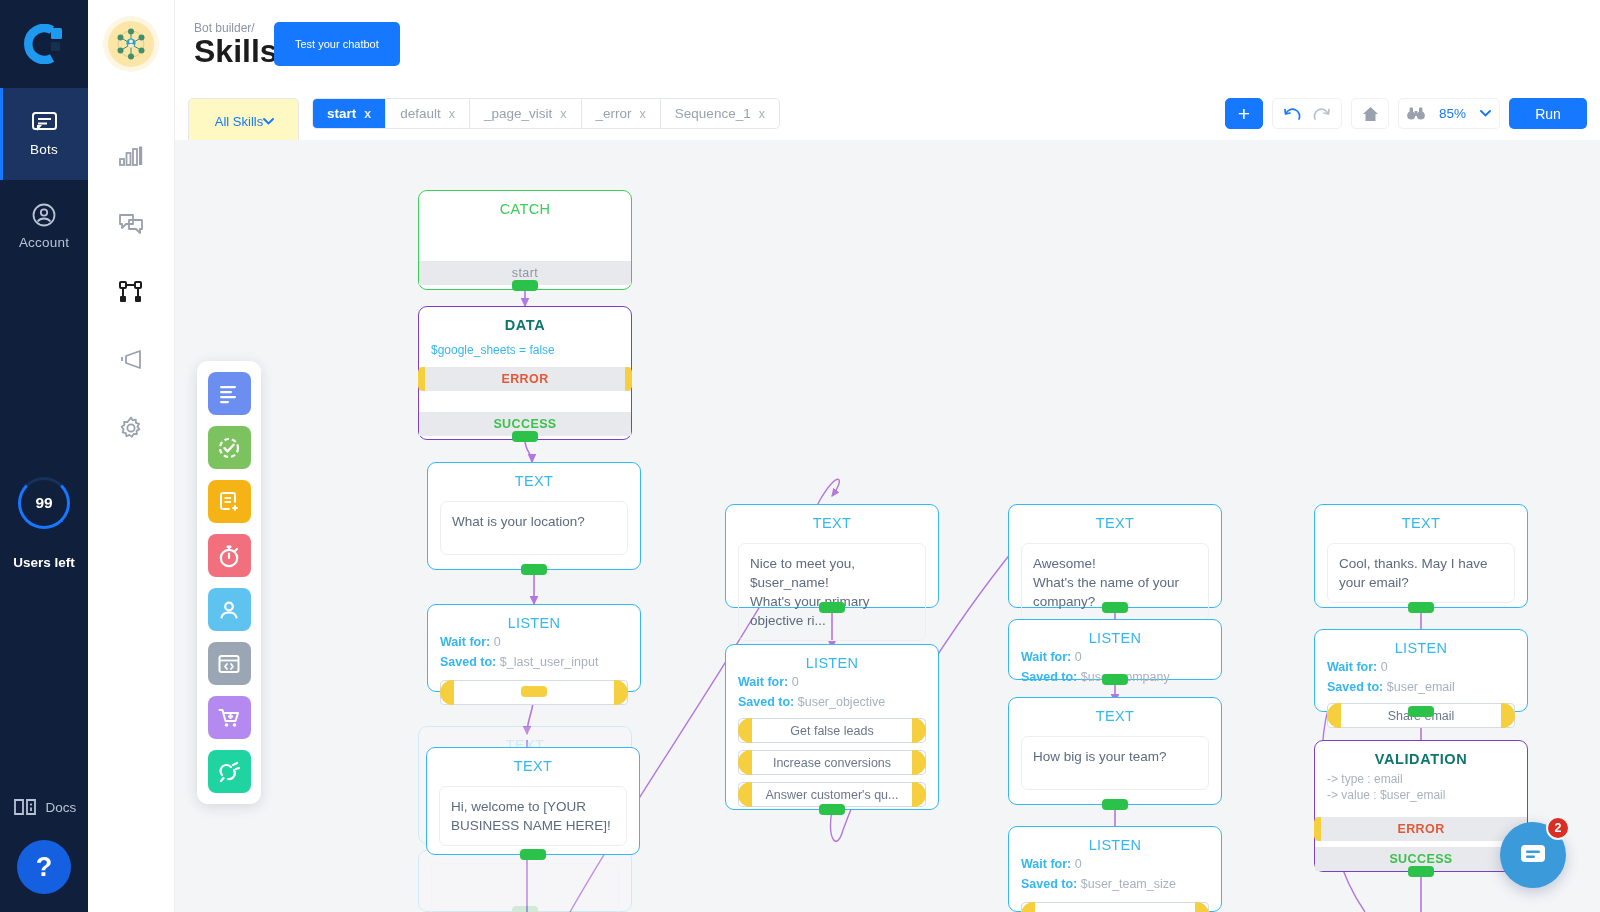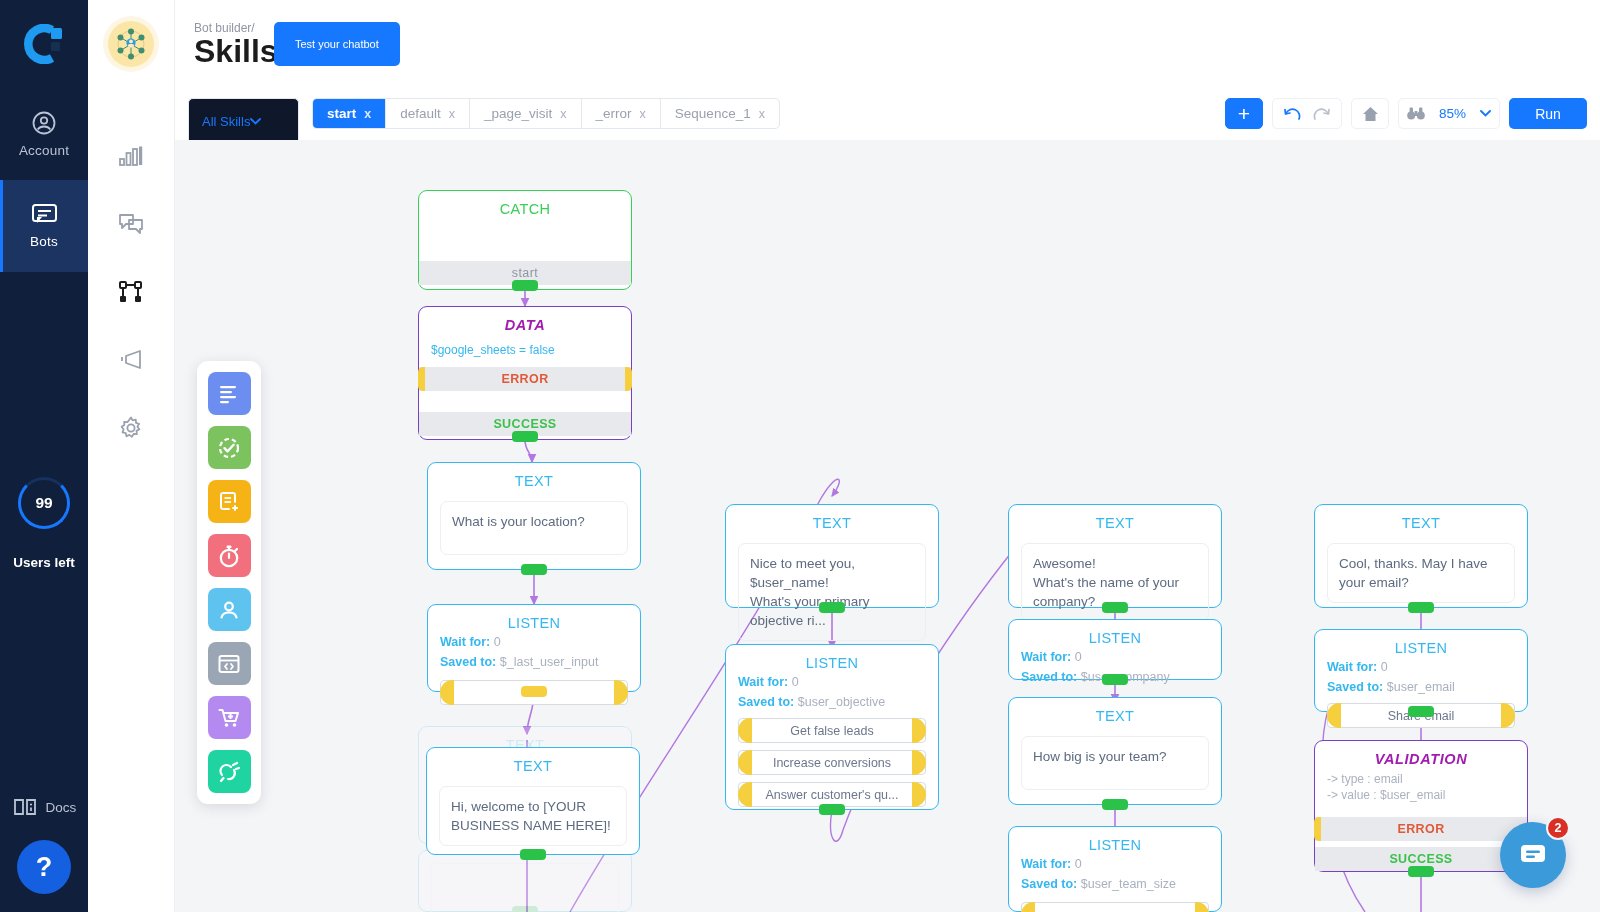--- a/index.html
+++ b/index.html
@@ -64,22 +64,22 @@
   .test-btn {
     position: absolute; left: 99px; top: 22px; height: 44px; padding: 0 21px;
     background: #1677ff; color: #fff; border: none; border-radius: 5px;
     font-size: 11px; font-family: inherit; cursor: pointer;
   }
 
   
   .tabbar { position: absolute; left: 175px; top: 88px; width: 1425px; height: 52px; background: #fff; }
   .allskills {
     position: absolute; left: 13px; top: 10px; width: 111px; height: 47px;
-    border: 1px solid #e4e7ec; border-radius: 5px; background: #0f172a;
-    display: flex; align-items: center; justify-content: flex-start;
+    border: 1px solid #e4e7ec; border-radius: 5px; background: #fef9c3;
+    display: flex; align-items: center; justify-content: center;
     padding: 0 11px 0 13px; cursor: pointer;
   }
   .allskills span { color: #1677ff; font-size: 13px; }
   .tabs {
     position: absolute; left: 137px; top: 10px; height: 31px;
     display: flex; border: 1px solid #e4e7ec; border-radius: 5px; overflow: hidden; background: #fff;
   }
   .tab {
     display: flex; align-items: center; gap: 8px; padding: 0 14px;
     font-size: 13.5px; color: #9aa1ae; border-right: 1px solid #e4e7ec; cursor: pointer;
@@ -126,21 +126,21 @@
     position: absolute; background: #fff; border-radius: 9px;
     border: 1.6px solid #35b7f0; z-index: 10;
   }
   .node.green { border-color: #38cf57; }
   .node.purple { border-color: #7b3fc4; }
   .node .title {
     text-align: center; font-size: 14.5px; color: #35b7f0;
     padding-top: 10px; letter-spacing: .3px;
   }
   .node.green .title { color: #38cf57; text-align: center; }
-  .node.purple .title { color: #a21caf; font-weight: bold; letter-spacing: .6px; font-style: italic; }
+  .node.purple .title { color: #0f766e; font-weight: bold; letter-spacing: .6px; }
   .msg-box {
     margin: 12px 12px 0; border: 1px solid #eceef2; border-radius: 7px;
     padding: 10px 11px; font-size: 13.5px; color: #5d6b80; line-height: 19px; min-height: 54px;
   }
   .kv { padding: 3px 12px 0; font-size: 12.5px; line-height: 17px; }
   .kv b { color: #35b7f0; font-weight: bold; }
   .kv i { color: #a9b1bf; font-style: normal; }
   .code-line { padding: 10px 12px 0; font-size: 12px; color: #35b7f0; }
   .val-line { padding: 4px 12px 0; font-size: 12px; color: #aab2c0; line-height: 16px; }
   .strip {
@@ -195,37 +195,37 @@
 
   <div class="rail">
     <div class="rail-logo">
       <svg width="44" height="40" viewBox="0 0 44 40">
         <path d="M30 6 A16 16 0 1 0 30 34" fill="none" stroke="#1e9bf0" stroke-width="8.5" stroke-linecap="butt"></path>
         <rect x="29" y="4" width="11" height="11" rx="1.5" fill="#1e9bf0"></rect>
         <rect x="29" y="18" width="9" height="9" rx="1.5" fill="#16314f"></rect>
       </svg>
     </div>
 
-    <div class="rail-item dim">
-      <svg width="26" height="26" viewBox="0 0 26 26">
-        <circle cx="13" cy="13" r="10.5" fill="none" stroke="#b9c3d4" stroke-width="1.8"></circle>
-        <circle cx="13" cy="10.5" r="3.2" fill="none" stroke="#b9c3d4" stroke-width="1.8"></circle>
-        <path d="M6.6 19.5 A7.4 6 0 0 1 19.4 19.5" fill="none" stroke="#b9c3d4" stroke-width="1.8"></path>
-      </svg>
-      <span class="lbl">Account</span>
-    </div>
-
     <div class="rail-item active">
       <svg width="27" height="24" viewBox="0 0 27 24">
         <rect x="2" y="2" width="23" height="16" rx="2.5" fill="none" stroke="#fff" stroke-width="2"></rect>
         <path d="M6 20 L6 14 L11 14 Z" fill="#fff"></path>
         <line x1="7" y1="8" x2="20" y2="8" stroke="#fff" stroke-width="2"></line>
         <line x1="7" y1="12.5" x2="16" y2="12.5" stroke="#fff" stroke-width="2"></line>
       </svg>
       <span class="lbl">Bots</span>
+    </div>
+
+    <div class="rail-item dim">
+      <svg width="26" height="26" viewBox="0 0 26 26">
+        <circle cx="13" cy="13" r="10.5" fill="none" stroke="#b9c3d4" stroke-width="1.8"></circle>
+        <circle cx="13" cy="10.5" r="3.2" fill="none" stroke="#b9c3d4" stroke-width="1.8"></circle>
+        <path d="M6.6 19.5 A7.4 6 0 0 1 19.4 19.5" fill="none" stroke="#b9c3d4" stroke-width="1.8"></path>
+      </svg>
+      <span class="lbl">Account</span>
     </div>
 
     <div class="rail-spacer"></div>
 
     <div style="display:flex;flex-direction:column;align-items:center;">
       <div class="users-ring">99</div>
       <div class="users-left-lbl">Users left</div>
     </div>
 
     <div style="flex:1.1"></div>

